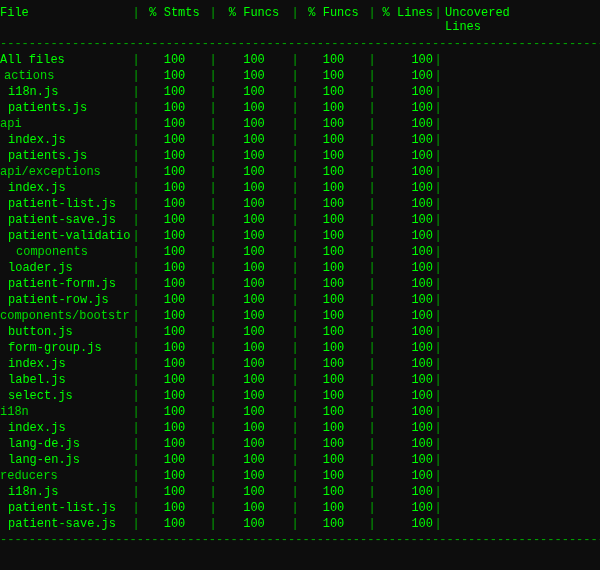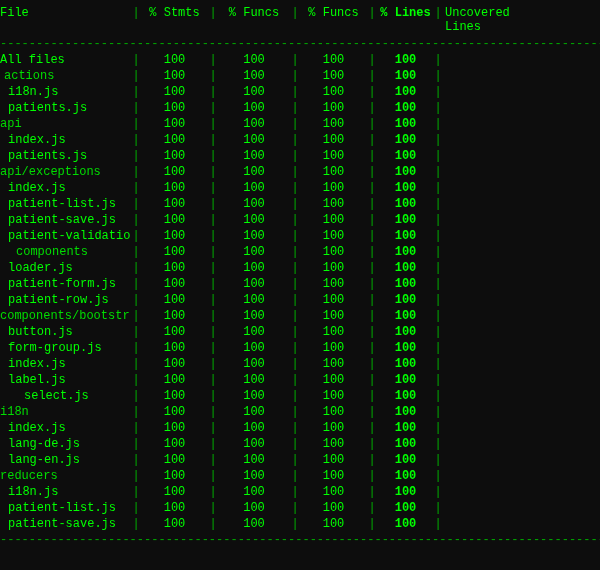--- a/index.html
+++ b/index.html
@@ -60,22 +60,21 @@
       text-align: center;
     }
     .col-funcs {
       width: 65px;
       min-width: 65px;
       text-align: center;
     }
     .col-lines {
       width: 55px;
       min-width: 55px;
-      text-align: center;
-      font-weight: bold;
+      text-align: right;
     }
     .col-sep2 {
       width: 10px;
       min-width: 10px;
       color: #00aa00;
       text-align: center;
     }
     .col-uncovered {
       flex: 1;
       padding-left: 2px;
@@ -381,21 +380,21 @@
       <div class="col-sep">|</div>
       <div class="col-branch">100</div>
       <div class="col-sep">|</div>
       <div class="col-funcs">100</div>
       <div class="col-sep">|</div>
       <div class="col-lines">100</div>
       <div class="col-sep2">|</div>
       <div class="col-uncovered"></div>
     </div>
       <div class="data-row">
-      <div class="col-file" style="padding-left:24px">select.js</div>
+      <div class="col-file" style="padding-left:8px">select.js</div>
       <div class="col-sep">|</div>
       <div class="col-stmts">100</div>
       <div class="col-sep">|</div>
       <div class="col-branch">100</div>
       <div class="col-sep">|</div>
       <div class="col-funcs">100</div>
       <div class="col-sep">|</div>
       <div class="col-lines">100</div>
       <div class="col-sep2">|</div>
       <div class="col-uncovered"></div>

